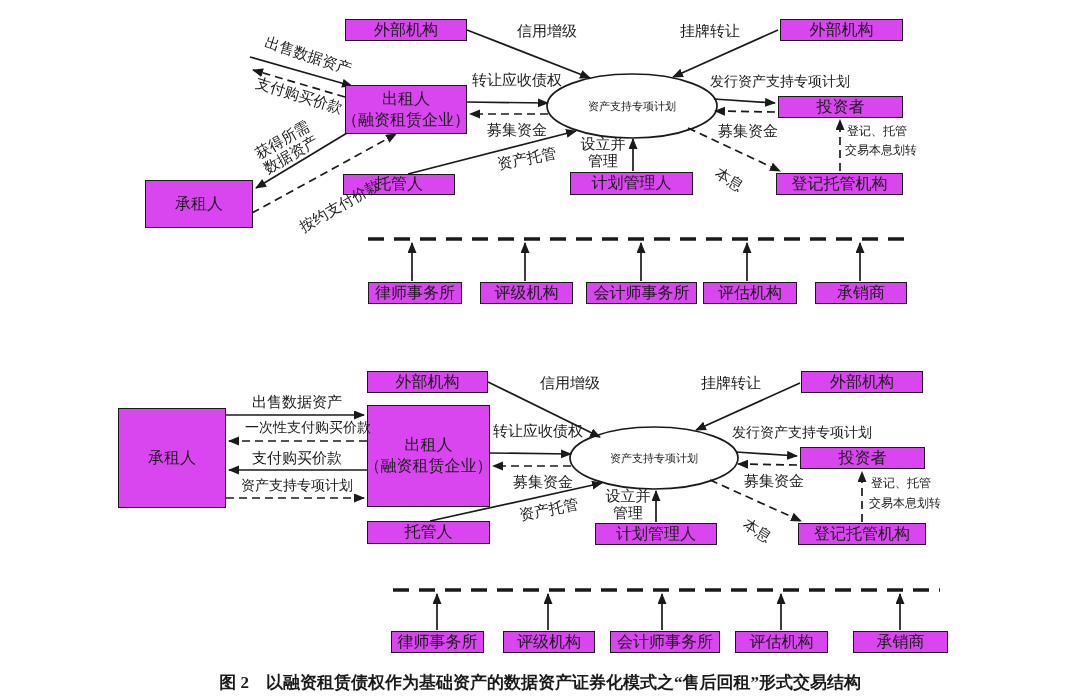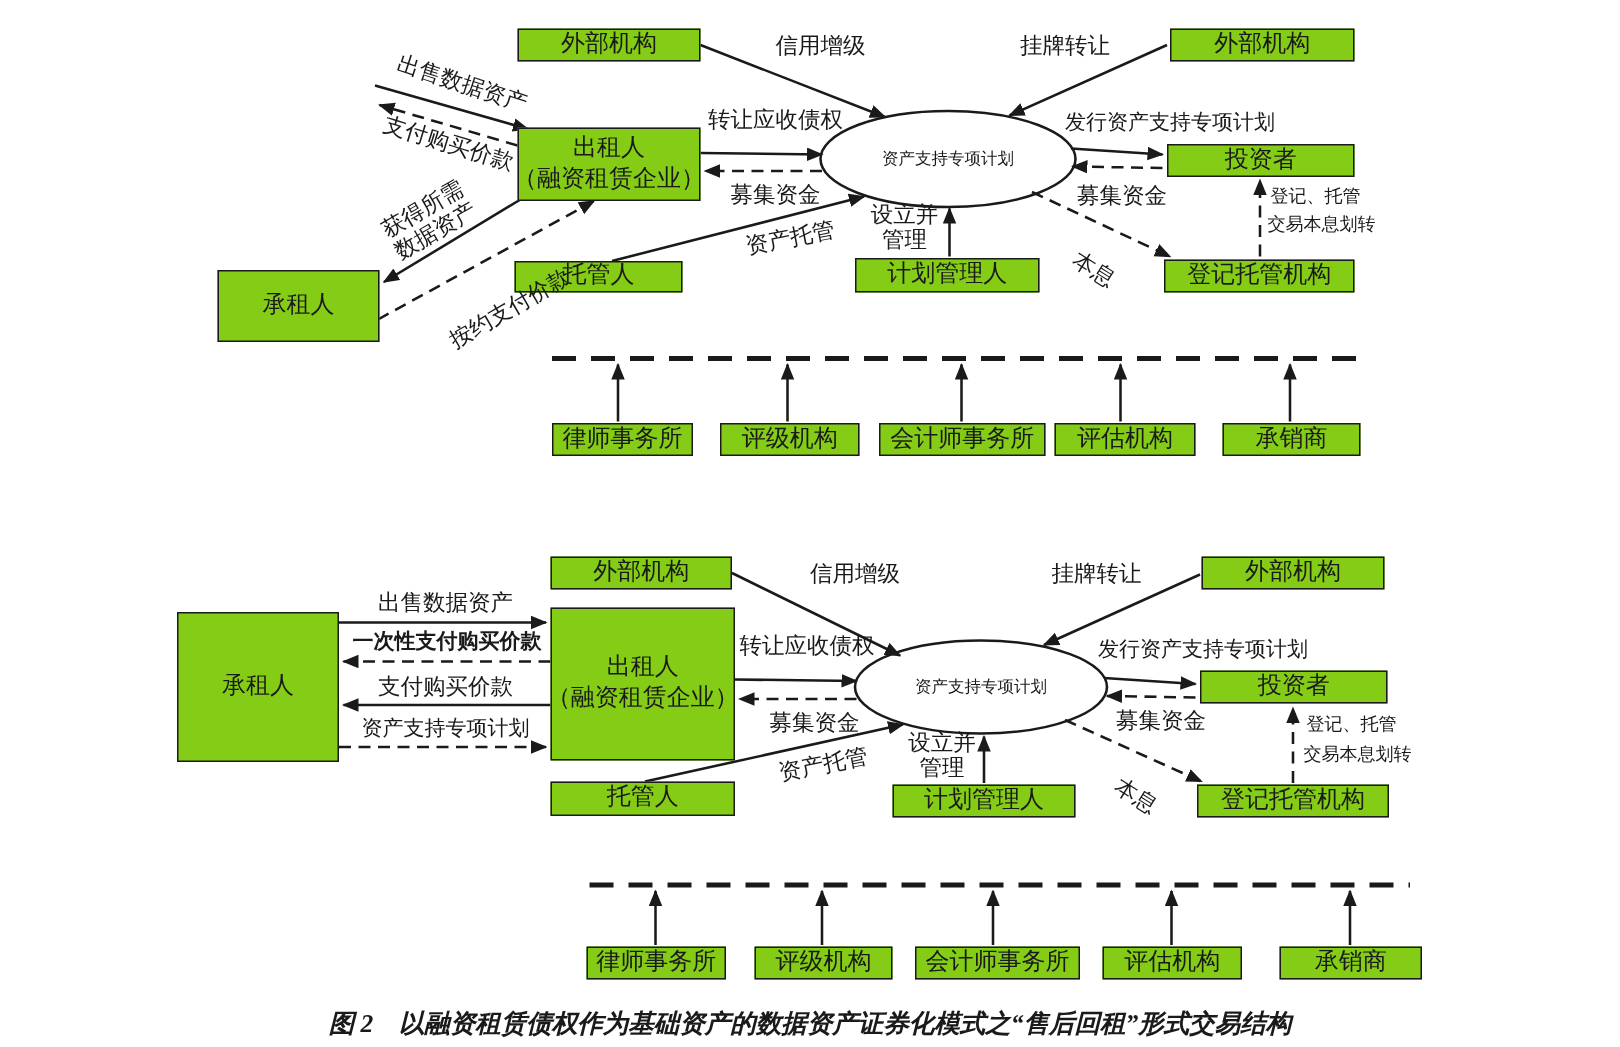--- a/index.html
+++ b/index.html
@@ -3,21 +3,21 @@
 <meta charset="utf-8">
 <style>
   html,body{margin:0;padding:0;background:#fff;}
   .canvas{position:relative;width:1080px;height:698px;background:#fff;overflow:hidden;
           font-family:"Liberation Serif","DejaVu Serif",serif;color:#1a1a1a;}
   .overlay{position:absolute;left:0;top:0;width:1080px;height:698px;}
   .overlay line{stroke:#1a1a1a;stroke-width:1.7;}
   .overlay line.dash{stroke-dasharray:8 5;}
   .overlay line.sep{stroke-width:3.4;stroke-dasharray:16 10;}
   .overlay ellipse{fill:#fff;stroke:#1a1a1a;stroke-width:1.7;}
-  .box{position:absolute;box-sizing:border-box;border:1.7px solid #1a1a1a;background:#84cc16;
+  .box{position:absolute;box-sizing:border-box;border:1.7px solid #1a1a1a;background:#d946ef;
        display:flex;flex-direction:column;align-items:center;justify-content:center;
        text-align:right;font-size:16px;line-height:1.3;white-space:nowrap;}
   .lbl{position:absolute;white-space:nowrap;font-size:15px;transform:translate(-50%,-50%);}
   .lbl.fs14{font-size:14px;}
   .lbl.two{text-align:center;line-height:1.15;}
   .lbl-left{position:absolute;white-space:nowrap;font-size:12px;transform:translateY(-50%);}
   .ellbl{position:absolute;white-space:nowrap;font-size:11px;transform:translate(-50%,-50%);}
   .cap{position:absolute;left:0;width:100%;text-align:center;font-weight:bold;font-size:17px;}
 </style>
 </head>
@@ -190,33 +190,33 @@
   <div class="box" style="left:735px;top:631px;width:93px;height:22px;">
       <span>评估机构</span>
     </div>
   <div class="box" style="left:853px;top:631px;width:95px;height:22px;">
       <span>承销商</span>
     </div>
 
   <div class="ellbl" style="left:654px;top:458px;">资产支持专项计划</div>
 
   <div class="lbl" style="left:297px;top:402px;">出售数据资产</div>
-  <div class="lbl fs14" style="left:298px;top:428px;font-weight:bold;">一次性支付购买价款</div>
+  <div class="lbl fs14" style="left:308px;top:428px;">一次性支付购买价款</div>
   <div class="lbl" style="left:297px;top:458px;">支付购买价款</div>
   <div class="lbl fs14" style="left:297px;top:486px;">资产支持专项计划</div>
   <div class="lbl" style="left:570px;top:383px;">信用增级</div>
   <div class="lbl" style="left:731px;top:383px;">挂牌转让</div>
   <div class="lbl" style="left:538px;top:431px;">转让应收债权</div>
   <div class="lbl" style="left:543px;top:482px;">募集资金</div>
   <div class="lbl fs14" style="left:802px;top:433px;">发行资产支持专项计划</div>
   <div class="lbl" style="left:774px;top:481px;">募集资金</div>
   <div class="lbl two" style="left:628px;top:505px;">
     <div>设立并</div>
     <div>管理</div>
   </div>
   <div class="lbl" style="left:549px;top:510px;transform:translate(-50%,-50%) rotate(-11deg);">资产托管</div>
   <div class="lbl" style="left:757px;top:531px;transform:translate(-50%,-50%) rotate(32deg);">本息</div>
   <div class="lbl-left" style="left:871px;top:483px;">登记、托管</div>
   <div class="lbl-left" style="left:869px;top:503px;">交易本息划转</div>
 
-  <div class="cap" style="top:671px;font-style:italic;">图 2　以融资租赁债权作为基础资产的数据资产证券化模式之“售后回租”形式交易结构</div>
+  <div class="cap" style="top:671px;">图 2　以融资租赁债权作为基础资产的数据资产证券化模式之“售后回租”形式交易结构</div>
 
 </div>
 
 </body></html>

